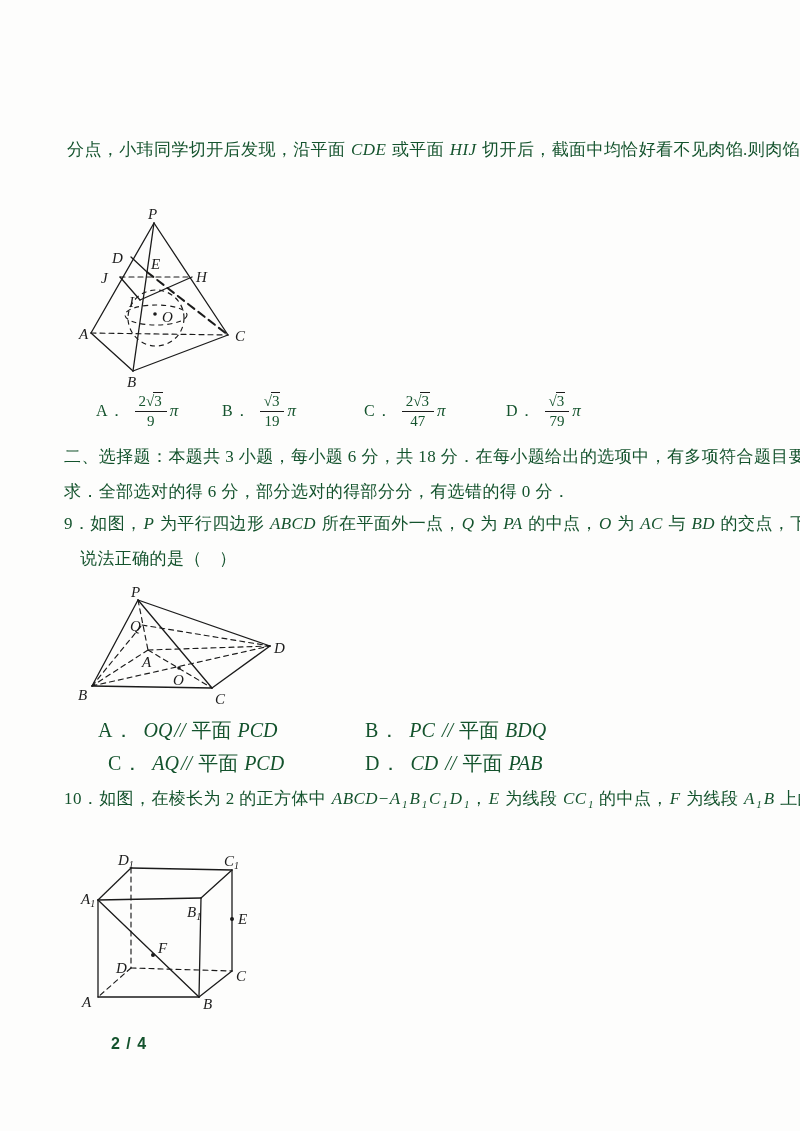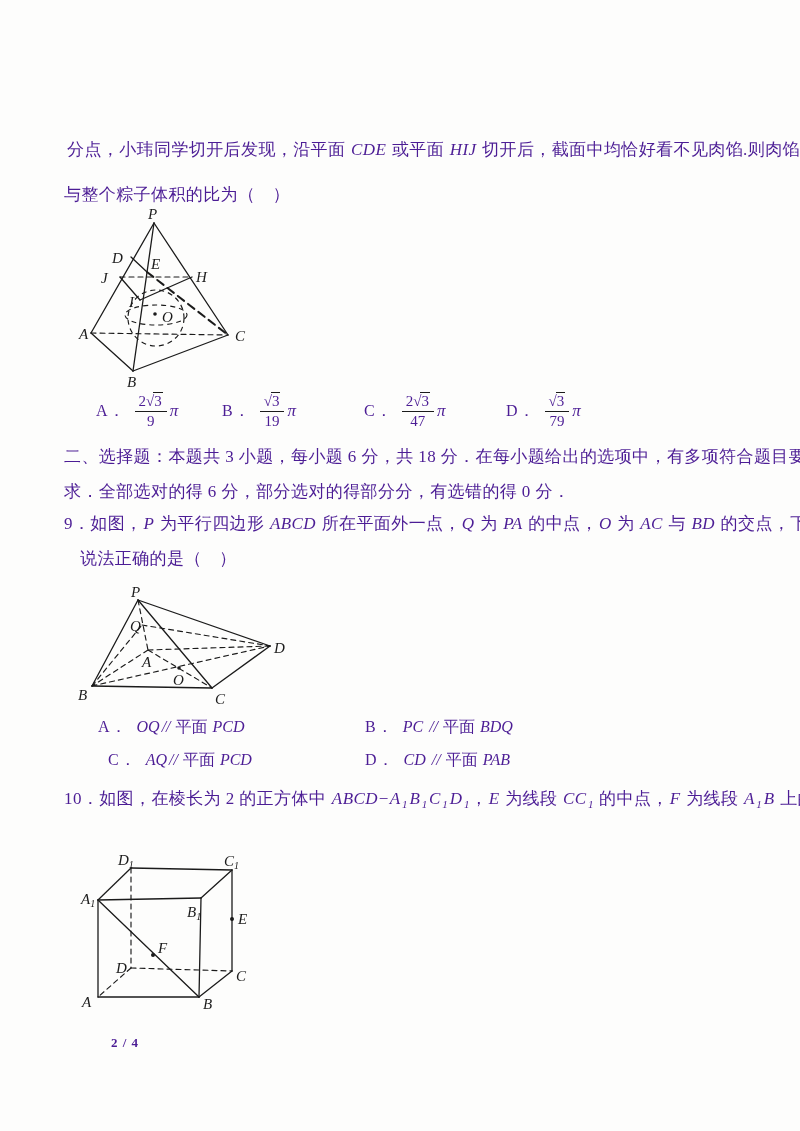--- a/index.html
+++ b/index.html
@@ -1,58 +1,57 @@
 <!DOCTYPE html>
 <html><head>
 <meta charset="utf-8">
 <style>
   html,body{margin:0;padding:0;background:#e8e8e8;}
   .page{
     position:relative;width:800px;height:1131px;margin:0 auto;
-    background:#fdfdfc;color:#4c1d95;overflow:hidden;
+    background:#fdfdfc;color:#14532d;overflow:hidden;
     font-family:"Liberation Serif","DejaVu Serif",serif;
   }
   .tline{
     position:absolute;font-size:17px;letter-spacing:0.4px;
     white-space:nowrap;line-height:20px;
   }
   .seg-i{font-style:italic;font-family:"Liberation Serif",serif;padding:0 1px;}
   .seg-isub{font-style:italic;font-size:11px;vertical-align:-4px;padding:0 0.5px;}
   
   .q8c{position:absolute;top:391px;height:40px;display:flex;align-items:center;font-size:16px;}
   .q8c .choice-label{margin-right:9px;letter-spacing:1px;}
   .fracv{display:inline-flex;flex-direction:column;align-items:center;line-height:1.12;font-size:15px;}
   .fracv .num{display:inline-flex;align-items:baseline;border-bottom:1.4px solid #1b1b1b;padding:0 4px 1px 4px;}
   .fracv .den{padding-top:1px;}
   .rsign{margin-right:-1px;}
   .rad{border-top:1.4px solid #1b1b1b;padding:0 1px;}
   .pi{font-style:italic;font-size:17px;margin-left:3px;font-family:"Liberation Serif",serif;}
   
-  .q9c{position:absolute;font-size:16px;white-space:nowrap;}
+  .q9c{position:absolute;font-size:20px;white-space:nowrap;}
   .q9c .choice-label{margin-right:8px;letter-spacing:1px;}
   
   svg{position:absolute;overflow:visible;}
   svg line, svg circle.shape, svg ellipse{stroke:#1b1b1b;fill:none;}
   svg line{stroke-width:1.3;stroke-linecap:round;}
   line.dash{stroke-dasharray:5,4;stroke-width:1.15;}
   line.dashbold{stroke-dasharray:8,5;stroke-width:2;}
   svg text{font-family:"Liberation Serif",serif;font-style:italic;font-size:15px;fill:#1b1b1b;}
   tspan.sub{font-size:10px;}
   circle.dot{fill:#1b1b1b;stroke:none;}
   circle.sphere, ellipse.equator{stroke-dasharray:5,4;stroke-width:1.15;}
-  .footer{position:absolute;font-weight:bold;font-size:13px;letter-spacing:1px;
-    font-family:Liberation Serif, serif;}
+  .footer{position:absolute;font-weight:bold;font-size:16px;letter-spacing:1px;
+    font-family:Liberation Sans, sans-serif;}
 </style>
 </head>
 <body>
 
 <div class="page">
 
   <div class="tline" style="left:67px;top:140px;"><span>分点，小玮同学切开后发现，沿平面 </span><span class="seg-i">CDE</span><span> 或平面 </span><span class="seg-i">HIJ</span><span> 切开后，截面中均恰好看不见肉馅.则肉馅</span></div>
-  <div class="tline" style="left:64px;top:185px;"><span>与整个粽子体积的比为（　）</span></div>
 
   <svg style="left:60px;top:205px;" width="270" height="200" viewBox="0 0 270 200">
     <g>
       <line x1="94" y1="18" x2="31" y2="128"></line>
       <line x1="94" y1="18" x2="73" y2="166"></line>
       <line x1="94" y1="18" x2="168" y2="130"></line>
       <line x1="31" y1="128" x2="73" y2="166"></line>
       <line x1="73" y1="166" x2="168" y2="130"></line>
       <line x1="71" y1="52" x2="87" y2="67"></line>
       <line x1="60" y1="72" x2="80" y2="95"></line>

